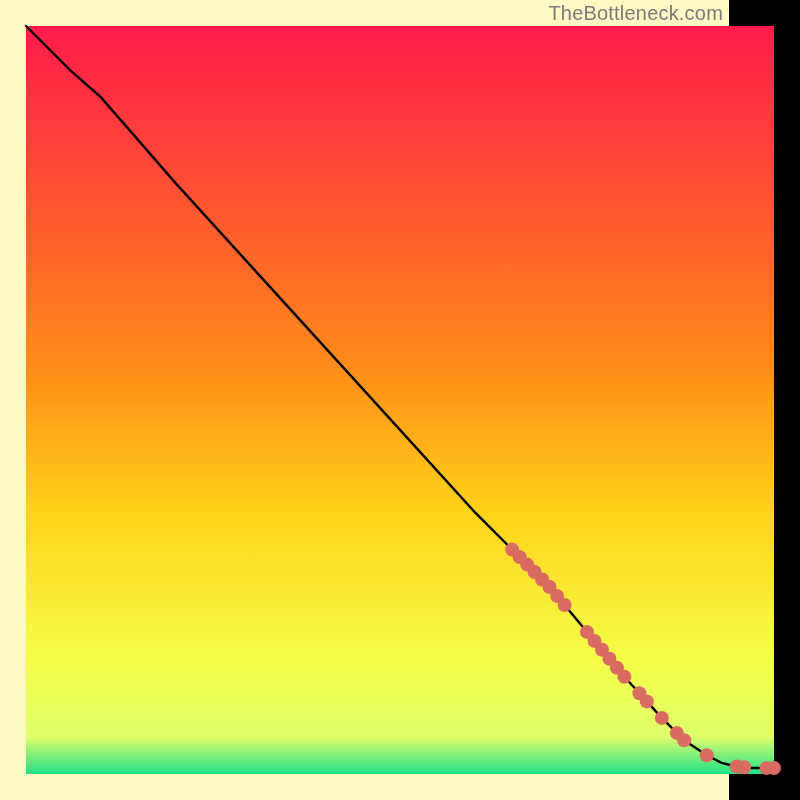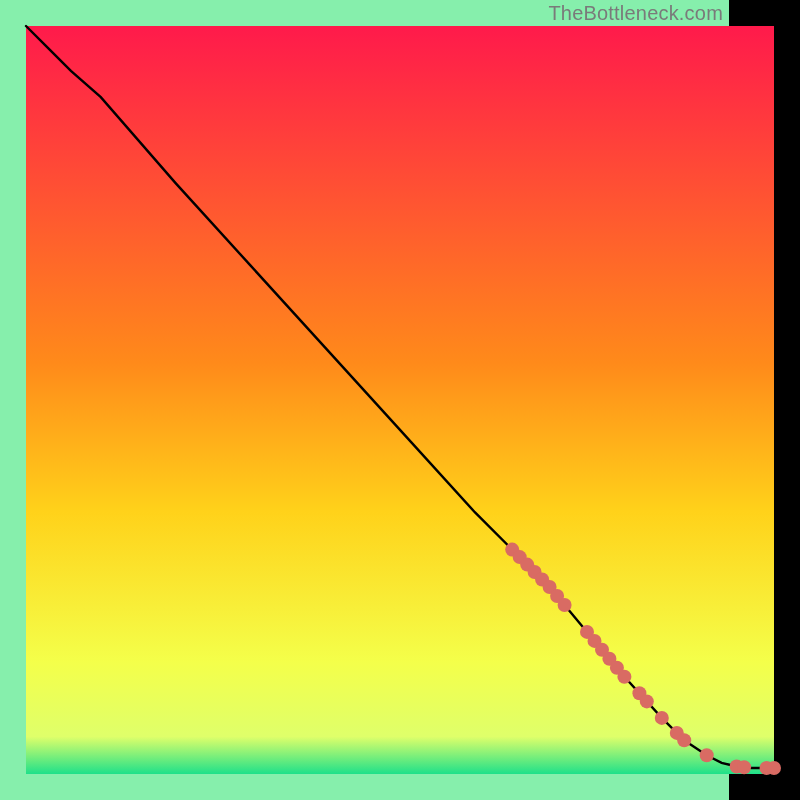--- a/index.html
+++ b/index.html
@@ -7,21 +7,21 @@
     padding: 0;
     width: 800px;
     height: 800px;
     background: #000;
     overflow: hidden;
   }
   .stage {
     position: relative;
     width: 729px;
     height: 800px;
-    background: #86efac;
+    background: #fef9c3;
   }
   svg.plot {
     position: absolute;
     left: 0;
     top: 0;
     width: 800px;
     height: 800px;
   }
   .watermark {
     position: absolute;

